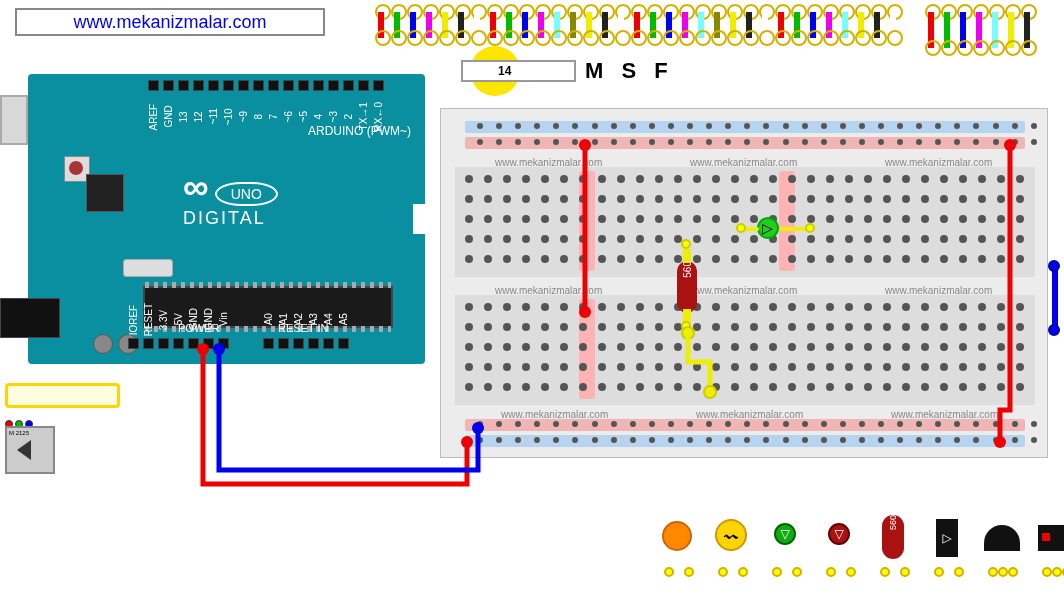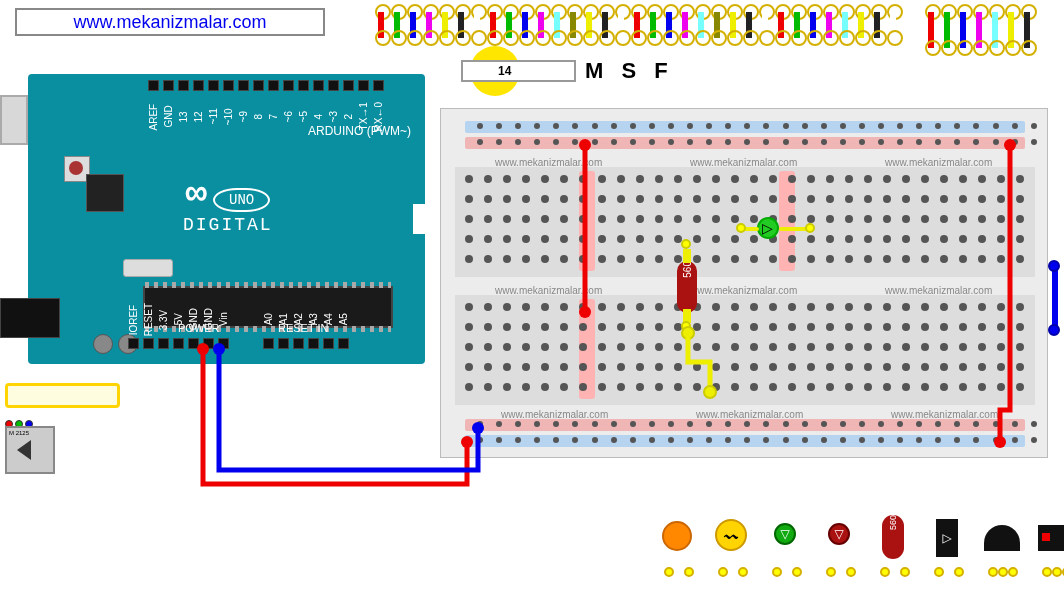--- a/index.html
+++ b/index.html
@@ -9,21 +9,21 @@
 .board { position:absolute; left:28px; top:74px; width:397px; height:290px; background:#0a8fa0; border-radius:4px; }
 .board::after { content:""; position:absolute; right:0; top:130px; width:12px; height:30px; background:#fff; }
 .header-row { position:absolute; top:6px; height:20px; display:flex; gap:4px; }
 .header-row.bot { top:auto; bottom:6px; }
 .hpin { width:11px; height:11px; background:#111; border:1px solid #444; }
 .pinlabels { position:absolute; color:#fff; font-size:10px; display:flex; }
 .pinlabels span { writing-mode:vertical-rl; transform:rotate(180deg); width:15px; text-align:center; }
 .digital-label { position:absolute; color:#fff; font-size:12px; top:50px; left:280px; }
 .power-label { position:absolute; color:#fff; font-size:11px; bottom:30px; left:150px; }
 .analog-label { position:absolute; color:#fff; font-size:11px; bottom:30px; left:250px; }
-.arduino-logo { position:absolute; left:155px; top:100px; color:#fff; font-size:14px; text-align:center;font-family:Liberation Mono, monospace; }
+.arduino-logo { position:absolute; left:155px; top:92px; color:#fff; font-size:14px; text-align:left; }
 .infinity { font-size:36px; font-weight:bold; color:#fff; display:inline-block; }
 .uno-badge { display:inline-block; border:2px solid #fff; border-radius:50%/60%; padding:2px 14px; color:#fff; font-size:14px; margin-left:6px; }
 .chip1 { position:absolute; left:58px; top:100px; width:38px; height:38px; background:#222; border:1px solid #555; }
 .reset-btn { position:absolute; left:36px; top:82px; width:26px; height:26px; background:#ddd; border:1px solid #888; }
 .reset-btn::after{ content:""; position:absolute; left:4px; top:4px; width:14px; height:14px; border-radius:50%; background:#a33; }
 .crystal { position:absolute; left:95px; top:185px; width:50px; height:18px; background:#ddd; border:1px solid #aaa; border-radius:3px; }
 .bigchip { position:absolute; left:115px; top:212px; width:250px; height:42px; background:#1a1a1a; border:2px solid #444; }
 .bigchip::before,.bigchip::after{ content:""; position:absolute; left:0; width:100%; height:6px; background:repeating-linear-gradient(90deg,#aaa 0 4px,transparent 4px 9px); }
 .bigchip::before{ top:-6px;} .bigchip::after{ bottom:-6px;}
 .power-jack { position:absolute; left:0; top:298px; width:60px; height:40px; background:#111; border:1px solid #444; }

